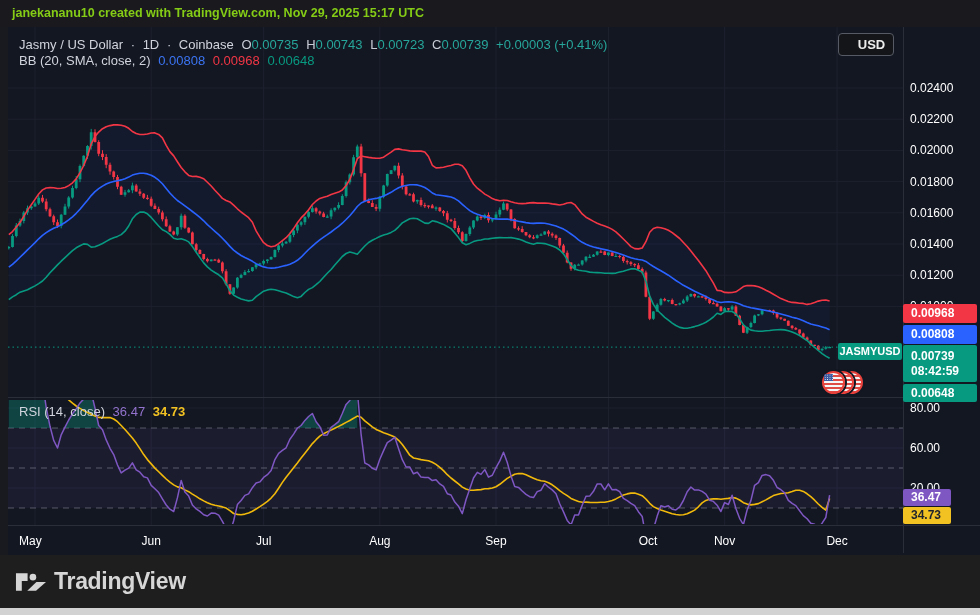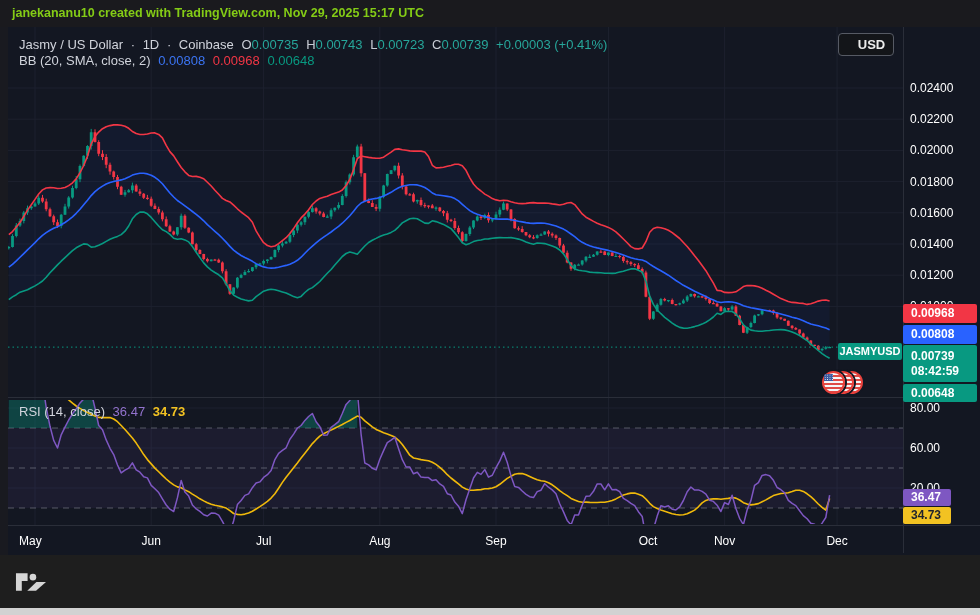--- a/index.html
+++ b/index.html
@@ -154,20 +154,21 @@
     <span class="flag f2"></span>
     <span class="flag f3"></span>
   </div>
 
   <div id="footer" class="abs">
     <svg width="31" height="24" viewBox="0 0 32 24">
       <path d="M1 3 h12 v8 h-6 v10 h-6 z" fill="#d6d6d6"></path>
       <circle cx="18.5" cy="7" r="3.4" fill="#d6d6d6"></circle>
       <path d="M20 12 h10 l-7.5 9 h-9 z" fill="#d6d6d6" transform="skewX(-18) translate(6,0)"></path>
     </svg>
+    <span id="footer-brand">TradingView</span>
   </div>
 
   <div id="bottom-strip" class="abs"></div>
 <div class="abs tick price-tick" style="top: 80px;">0.02400</div>
     <div class="abs tick price-tick" style="top: 111.2px;">0.02200</div>
     <div class="abs tick price-tick" style="top: 142.4px;">0.02000</div>
     <div class="abs tick price-tick" style="top: 173.6px;">0.01800</div>
     <div class="abs tick price-tick" style="top: 204.8px;">0.01600</div>
     <div class="abs tick price-tick" style="top: 236px;">0.01400</div>
     <div class="abs tick price-tick" style="top: 267.2px;">0.01200</div>

